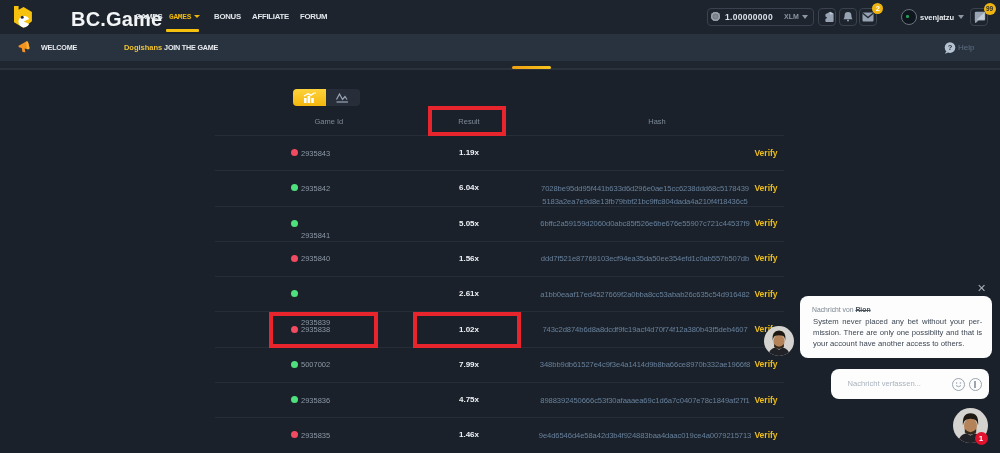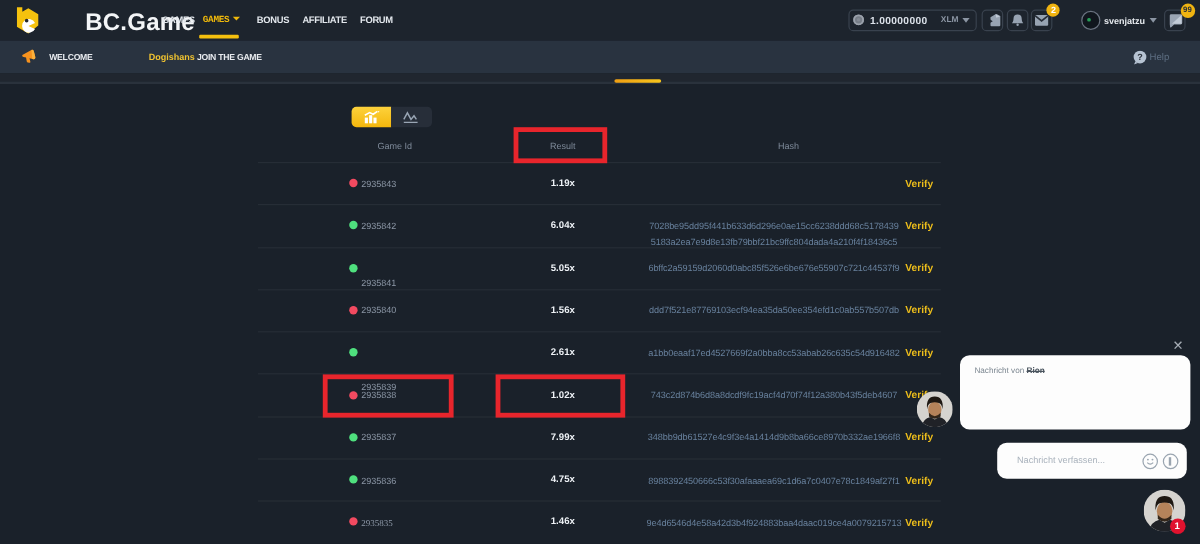--- a/index.html
+++ b/index.html
@@ -198,44 +198,45 @@
 <div class="hash" style="top:289.7px;">a1bb0eaaf17ed4527669f2a0bba8cc53abab26c635c54d916482</div>
 <div class="vfy" style="top:288.7px;">Verify</div>
 
 <div class="dot r" style="left:291px;top:325.5px;"></div>
 <div class="gid" style="top:325px;">2935838</div>
 <div class="res" style="top:324.5px;">1.02x</div>
 <div class="hash" style="top:325px;">743c2d874b6d8a8dcdf9fc19acf4d70f74f12a380b43f5deb4607</div>
 <div class="vfy" style="top:324px;">Verify</div>
 
 <div class="dot g" style="left:291px;top:360.8px;"></div>
-<div class="gid" style="top:360.3px;">2935837</div>
+<div class="gid" style="top:360.3px;">5007002</div>
 <div class="res" style="top:359.8px;">7.99x</div>
 <div class="hash" style="top:360.3px;">348bb9db61527e4c9f3e4a1414d9b8ba66ce8970b332ae1966f8</div>
 <div class="vfy" style="top:359.3px;">Verify</div>
 
 <div class="dot g" style="left:291px;top:396.1px;"></div>
 <div class="gid" style="top:395.6px;">2935836</div>
 <div class="res" style="top:395.1px;">4.75x</div>
 <div class="hash" style="top:395.6px;">8988392450666c53f30afaaaea69c1d6a7c0407e78c1849af27f1</div>
 <div class="vfy" style="top:394.6px;">Verify</div>
 
 <div class="dot r" style="left:291px;top:431.4px;"></div>
-<div class="gid" style="top:430.9px;font-family:Liberation Serif, serif;">2935835</div>
+<div class="gid" style="top:430.9px;">2935835</div>
 <div class="res" style="top:430.4px;">1.46x</div>
 <div class="hash" style="top:430.9px;">9e4d6546d4e58a42d3b4f924883baa4daac019ce4a0079215713</div>
 <div class="vfy" style="top:429.9px;">Verify</div>
 
 <div class="redbox" style="left:428px;top:106px;width:78px;height:30px;"></div>
 <div class="redbox" style="left:269px;top:311.5px;width:109px;height:36px;"></div>
 <div class="redbox" style="left:413px;top:311.5px;width:108px;height:36px;"></div>
 
 <div class="xclose">✕</div>
 <div class="card">
   <div class="from">Nachricht von <b>Rion</b></div>
+  <div class="msg"><span class="l1">System never placed any bet without your per-</span><br><span class="l2">mission. There are only one possiblity and that is</span><br><span>your account have another access to others.</span></div>
 </div>
 
 <svg class="abs" style="left:764px;top:326px" width="30" height="30" viewBox="0 0 40 40">
   <defs>
     <clipPath id="c1">
         <circle cx="20" cy="20" r="20"></circle>
       </clipPath>
   </defs>
   <g clip-path="url(#c1)">
     <rect width="40" height="40" fill="#d5d3cf"></rect>

